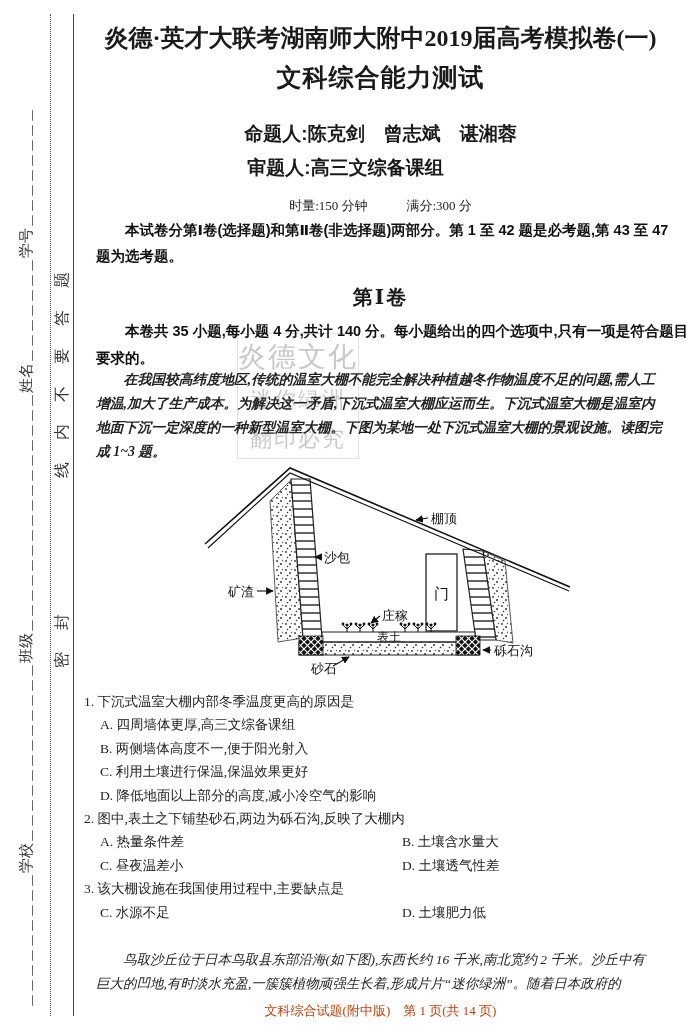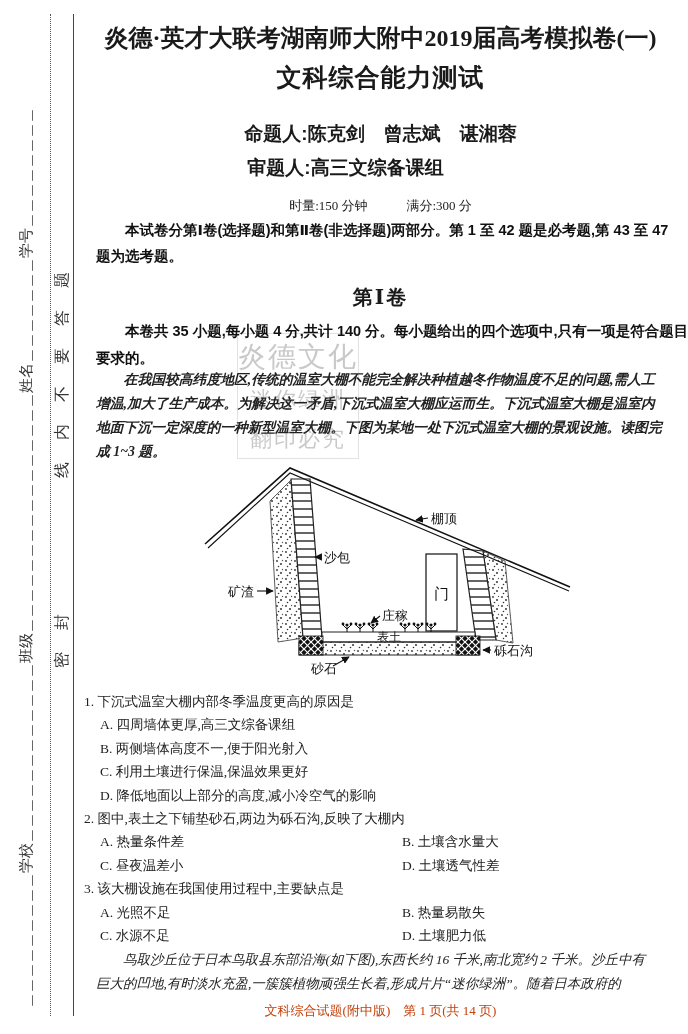--- a/index.html
+++ b/index.html
@@ -187,24 +187,20 @@
       <span class="optL">A. 热量条件差</span>
       <span class="optR">B. 土壤含水量大</span>
     </div>
     <div class="opt-row">
       <span class="optL">C. 昼夜温差小</span>
       <span class="optR">D. 土壤透气性差</span>
     </div>
 
     <div class="q-stem">3. 该大棚设施在我国使用过程中,主要缺点是</div>
     <div class="opt-row">
-      <span class="optL">A. 光照不足</span>
-      <span class="optR">B. 热量易散失</span>
-    </div>
-    <div class="opt-row">
       <span class="optL">C. 水源不足</span>
       <span class="optR">D. 土壤肥力低</span>
     </div>
   </div>
 
   <div class="abs z para passage2 kai">
     <div class="ln indent">鸟取沙丘位于日本鸟取县东部沿海(如下图),东西长约 16 千米,南北宽约 2 千米。沙丘中有</div>
     <div class="ln">巨大的凹地,有时淡水充盈,一簇簇植物顽强生长着,形成片片“迷你绿洲”。随着日本政府的</div>
   </div>
 

